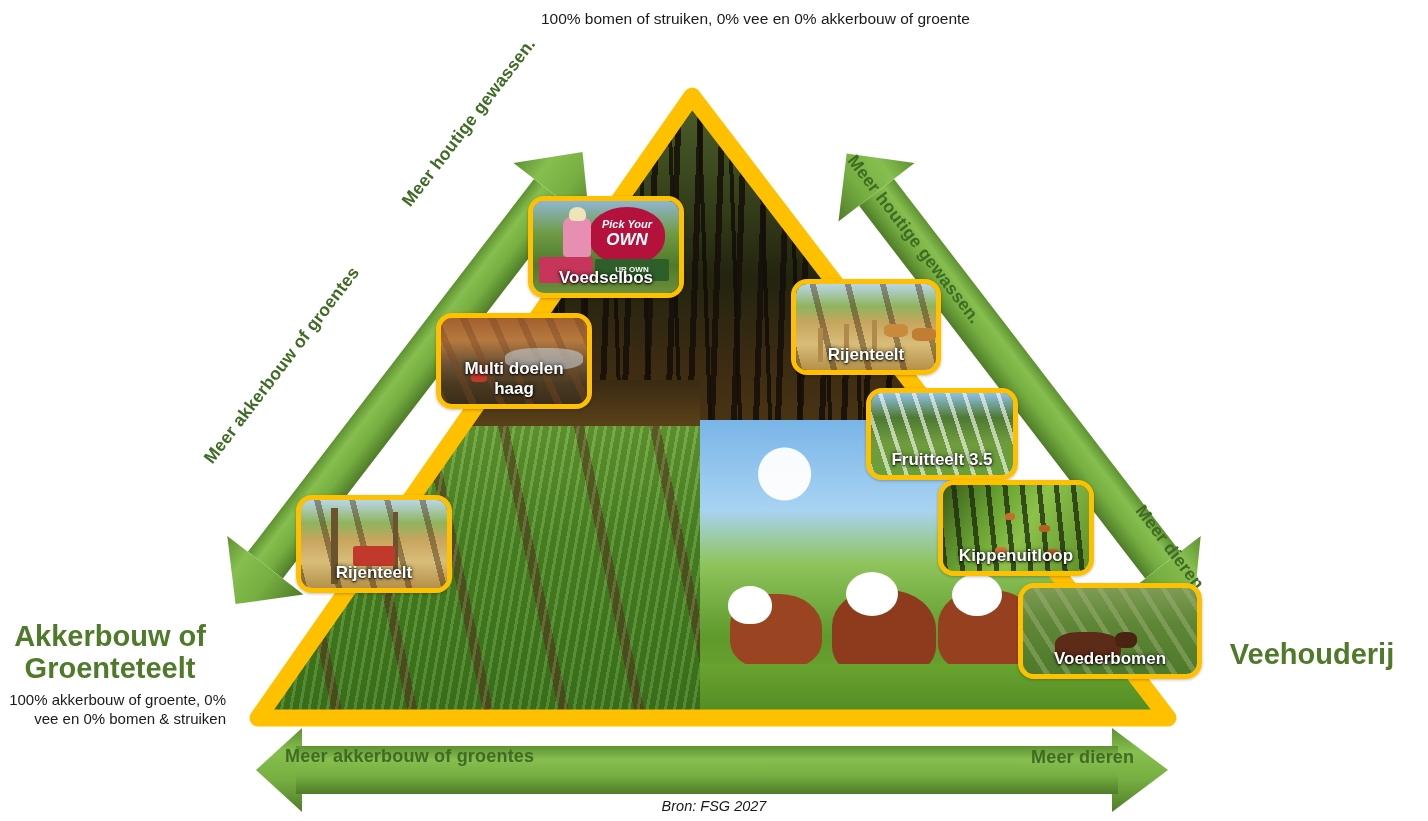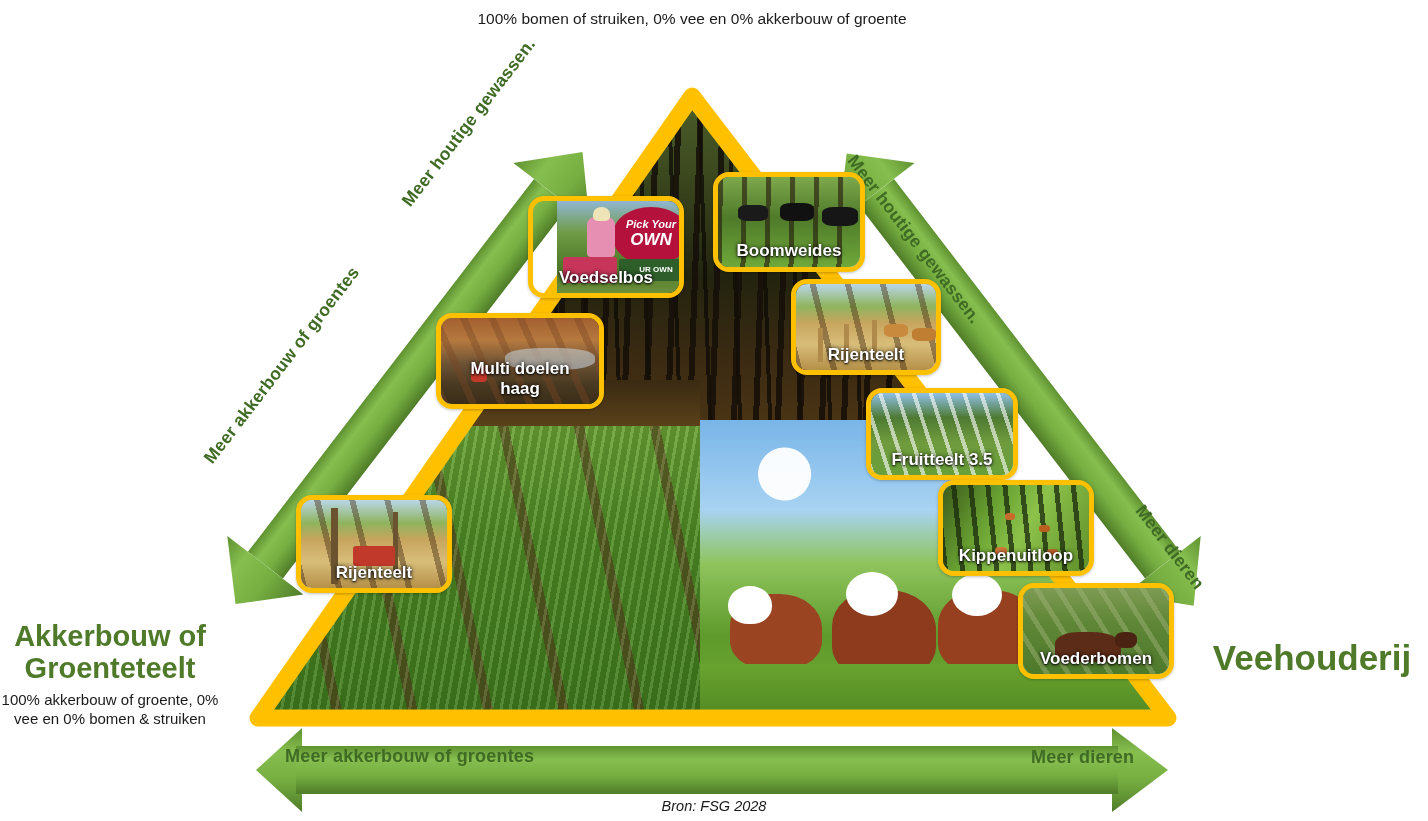--- a/index.html
+++ b/index.html
@@ -9,32 +9,32 @@
     font-family:"Liberation Sans", sans-serif;
     -webkit-font-smoothing:antialiased;
   }
   .stage{position:absolute;left:0;top:0;width:1428px;height:821px;}
 
   
   .corner-title{
     font-weight:bold;color:#4E7A2A;text-align:center;line-height:1.12;
   }
   .corner-sub{
-    color:#1a1a1a;text-align:center;line-height:1.25;font-size:15px;
+    color:#1a1a1a;text-align:right;line-height:1.25;font-size:15px;
   }
   #apex-block{position:absolute;left:414px;top:2px;width:556px;}
   #apex-block .corner-title{font-size:32px;letter-spacing:-0.2px;}
   #apex-block .corner-sub{margin-top:7px;font-size:15.5px;}
 
   #left-block{position:absolute;left:-6px;top:620px;width:232px;}
   #left-block .corner-title{font-size:29px;}
   #left-block .corner-sub{margin-top:6px;font-size:15px;}
 
   #right-block{position:absolute;left:1175px;top:638px;width:250px;}
-  #right-block .corner-title{font-size:35px;padding-left:24px;}
+  #right-block .corner-title{font-size:29px;padding-left:24px;}
   #right-block .corner-sub{margin-top:6px;font-size:15px;}
 
   
   .arrow-label{
     position:absolute;font-weight:bold;color:#3F6B24;white-space:nowrap;
     font-size:17.5px;letter-spacing:.2px;
   }
   .arrow-label.big{font-size:18px;}
 
   
@@ -99,21 +99,20 @@
       linear-gradient(180deg,#7ea84c 0%,#4f7a2a 45%,#6fa83a 100%);
   }
   .px-hedge{
     background:
       repeating-linear-gradient(66deg, rgba(120,70,35,.4) 0 7px, rgba(0,0,0,0) 7px 26px),
       linear-gradient(180deg,#a2602f 0%,#b6793f 26%,#6f5436 52%,#4a3a22 76%,#3a2d18 100%);
   }
   .px-foodforest{
     background:
       linear-gradient(180deg,#8fb6d2 0%,#6f9b45 35%,#4f7a2a 70%,#6c8f3b 100%);
-    margin-left: 24px;
   }
   .px-browse{
     background:
       repeating-linear-gradient(58deg, rgba(160,180,120,.45) 0 5px, rgba(0,0,0,0) 5px 18px),
       linear-gradient(180deg,#7e9b54 0%,#5f8636 40%,#4e7a2c 100%);
   }
   .sign{
     position:absolute;background:#B4123C;border-radius:50%/46%;
     color:#fff;font-style:italic;font-weight:bold;text-align:center;
     line-height:1.0;
@@ -221,30 +220,22 @@
         <div style="font-size:17px;margin-top:1px;">OWN</div>
       </div>
       <div style="position:absolute;left:30px;top:16px;width:28px;height:40px;background:#E78FB2;border-radius:8px 8px 4px 4px;"></div>
       <div style="position:absolute;left:36px;top:6px;width:17px;height:14px;background:#EFE3B8;border-radius:50% 50% 30% 30%;"></div>
       <div style="position:absolute;left:6px;top:56px;width:54px;height:26px;background:#C7365A;border-radius:3px;"></div>
       <div style="position:absolute;left:62px;top:58px;width:74px;height:22px;background:#2E5E2A;border-radius:2px;color:#fff;font-size:8px;text-align:center;line-height:22px;font-weight:bold;">UR OWN</div>
     </div>
     <div class="caption cap-left">Voedselbos</div>
   </div>
 
-  <div class="card" style="left:713px;top:172px;width:152px;height:100px;">
-    <div class="photo px-woodcattle">
-      <div style="position:absolute;left:20px;top:28px;width:30px;height:16px;background:#1a1a1a;border-radius:30%;"></div>
-      <div style="position:absolute;left:62px;top:26px;width:34px;height:18px;background:#111;border-radius:30%;"></div>
-      <div style="position:absolute;left:104px;top:30px;width:36px;height:19px;background:#161616;border-radius:30%;"></div>
-    </div>
-    <div class="caption cap-center" style="bottom:6px;">Boomweides</div>
-  </div>
-
-  <div class="card" style="left:436px;top:313px;width:168px;height:96px;">
+
+  <div class="card" style="left:436px;top:313px;width:156px;height:96px;">
     <div class="photo px-hedge">
       <div style="position:absolute;left:30px;top:48px;width:16px;height:16px;background:#C0392B;border-radius:4px;"></div>
       <div style="position:absolute;left:64px;top:30px;right:4px;height:22px;background:rgba(200,215,225,.55);border-radius:40%;"></div>
     </div>
     <div class="caption cap-center">Multi doelen haag</div>
   </div>
 
   <div class="card" style="left:791px;top:279px;width:150px;height:96px;">
     <div class="photo px-rowcrop">
       <div style="position:absolute;left:22px;top:44px;width:5px;height:34px;background:#b08a4a;"></div>
@@ -273,23 +264,23 @@
 
   <div class="card" style="left:296px;top:495px;width:156px;height:98px;">
     <div class="photo px-rowcrop">
       <div style="position:absolute;left:30px;top:8px;width:7px;height:76px;background:#6b5330;"></div>
       <div style="position:absolute;left:92px;top:12px;width:5px;height:62px;background:#6b5330;"></div>
       <div style="position:absolute;left:52px;top:46px;width:42px;height:20px;background:#C0392B;border-radius:3px;"></div>
     </div>
     <div class="caption cap-left">Rijenteelt</div>
   </div>
 
-  <div class="card" style="left:1018px;top:583px;width:156px;height:96px;">
+  <div class="card" style="left:1018px;top:583px;width:184px;height:96px;">
     <div class="photo px-browse">
       <div style="position:absolute;left:32px;top:44px;width:66px;height:30px;background:#5C2C18;border-radius:38% 44% 30% 30%;"></div>
       <div style="position:absolute;left:92px;top:44px;width:22px;height:16px;background:#4A2312;border-radius:40%;"></div>
     </div>
     <div class="caption cap-center">Voederbomen</div>
   </div>
 
-  <div id="source-note">Bron: FSG 2028</div>
+  <div id="source-note">Bron: FSG 2027</div>
 
 </div>
 
 </body></html>

